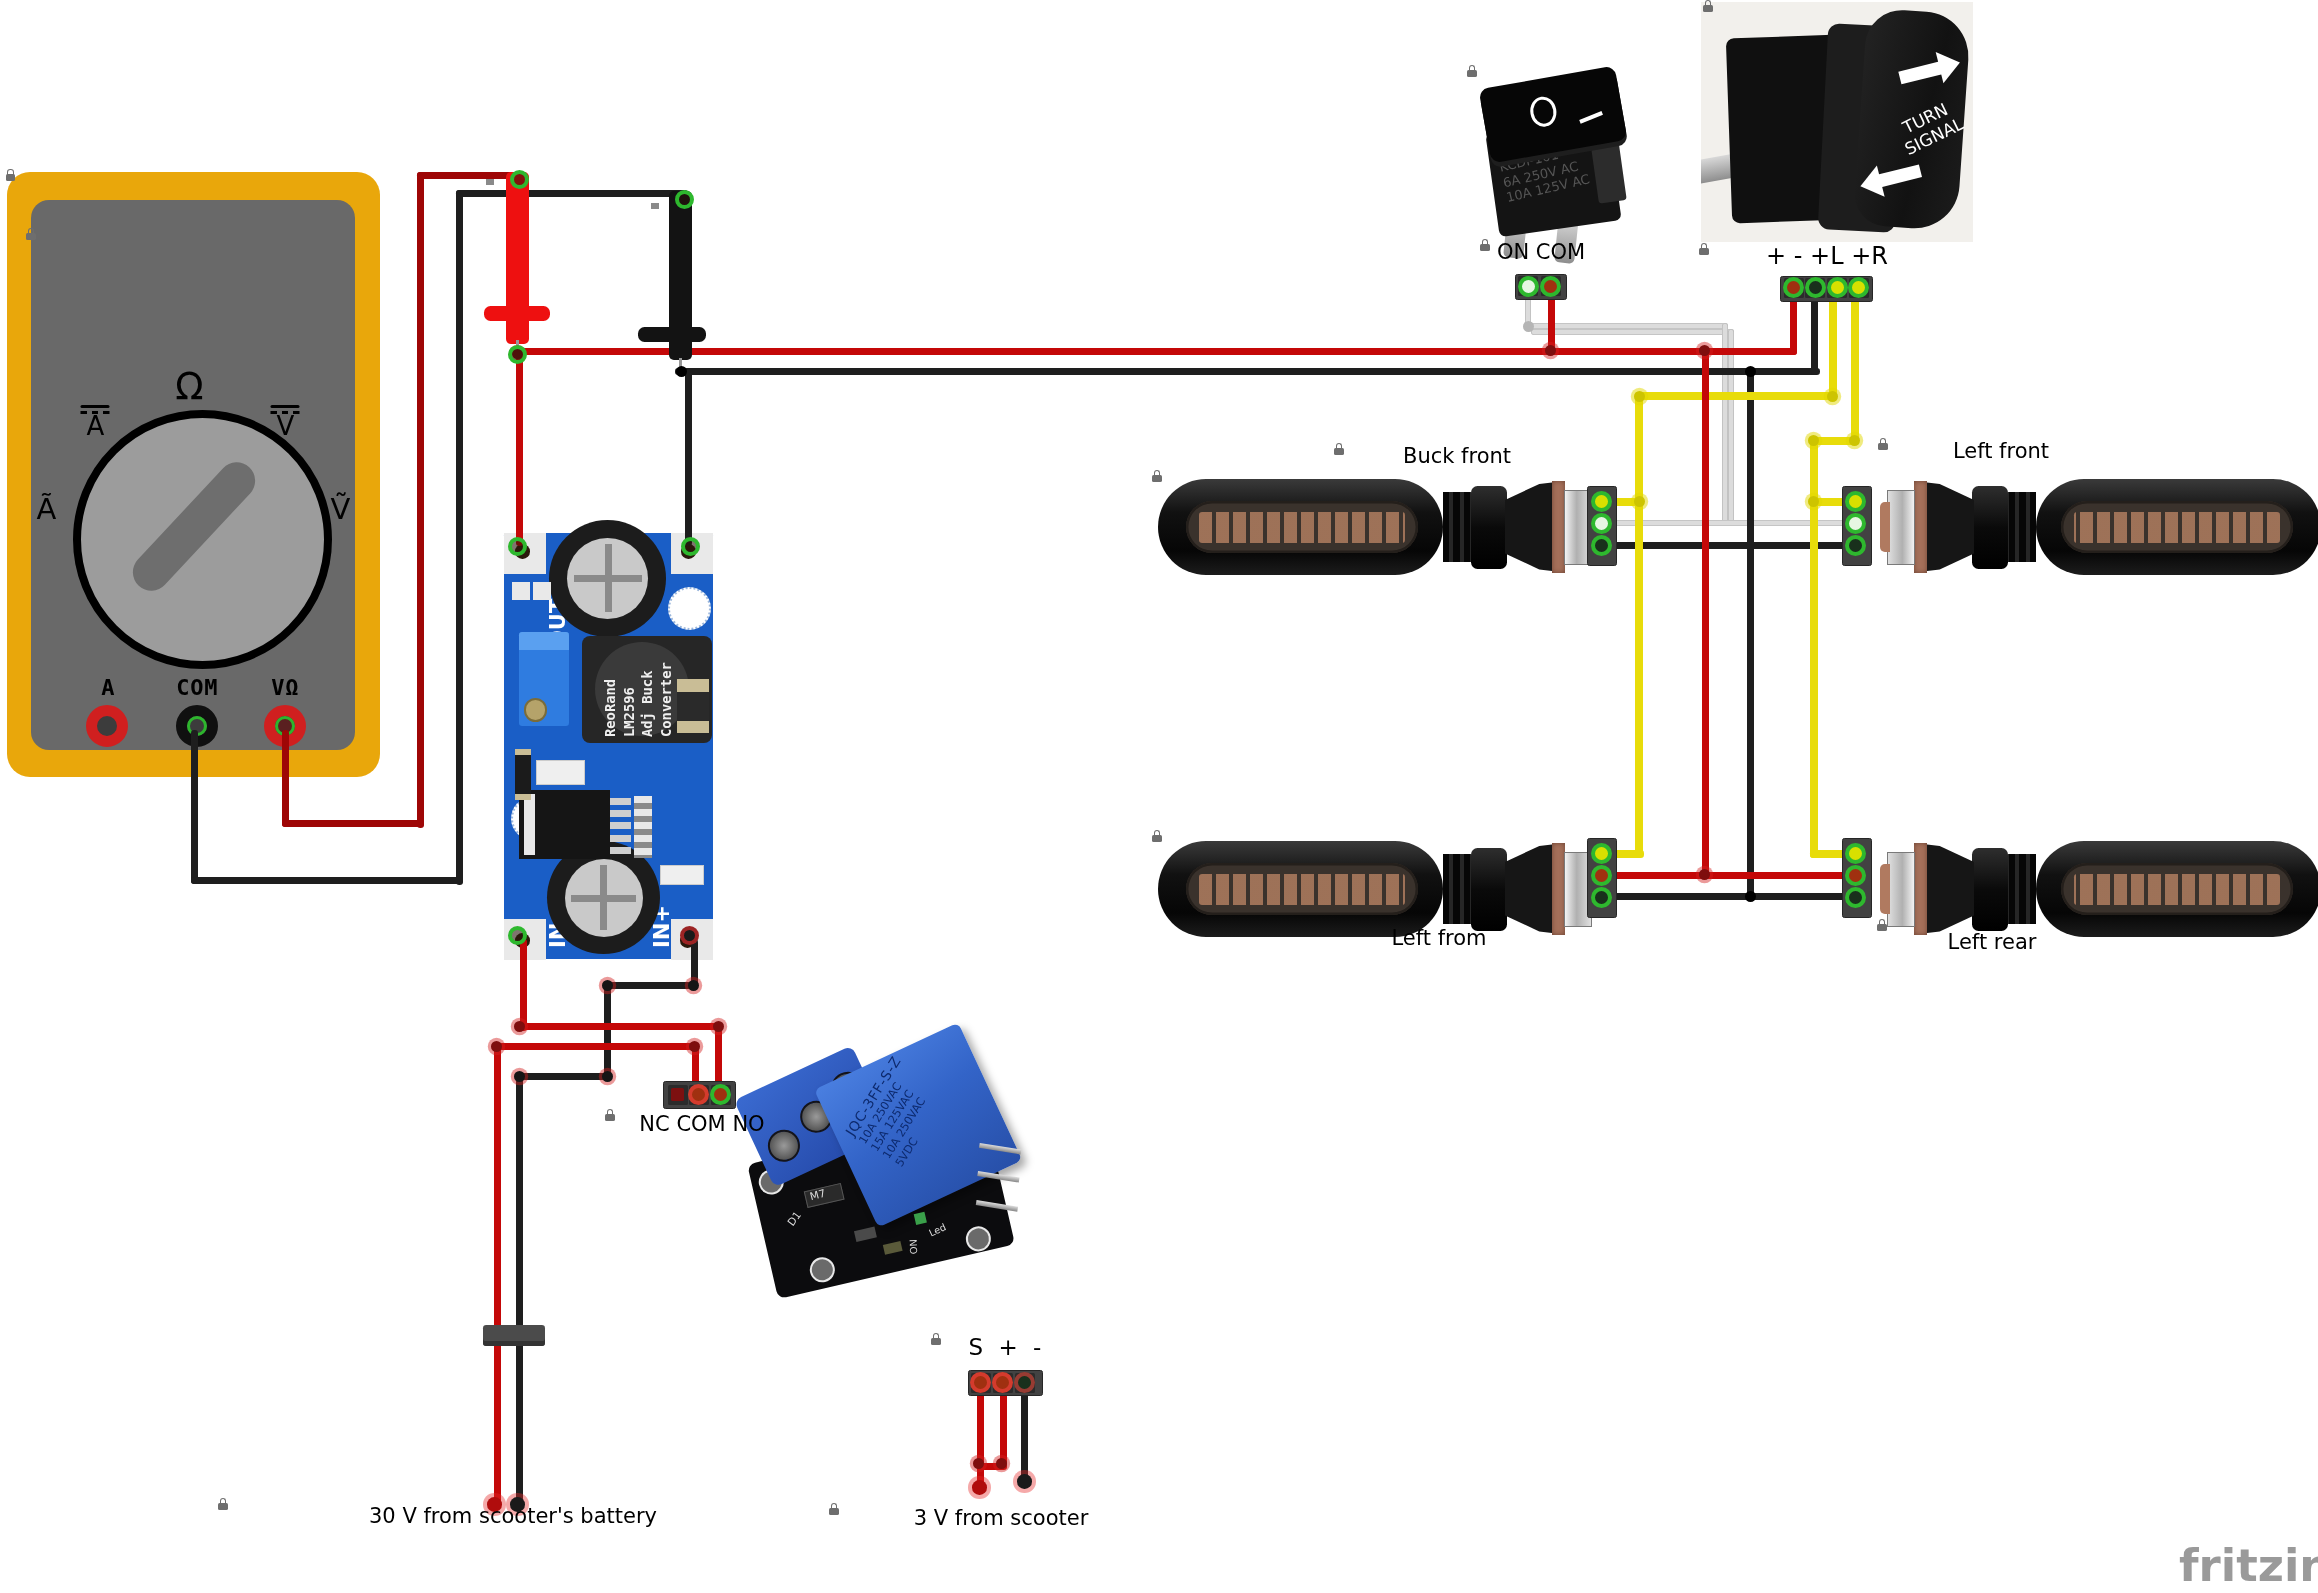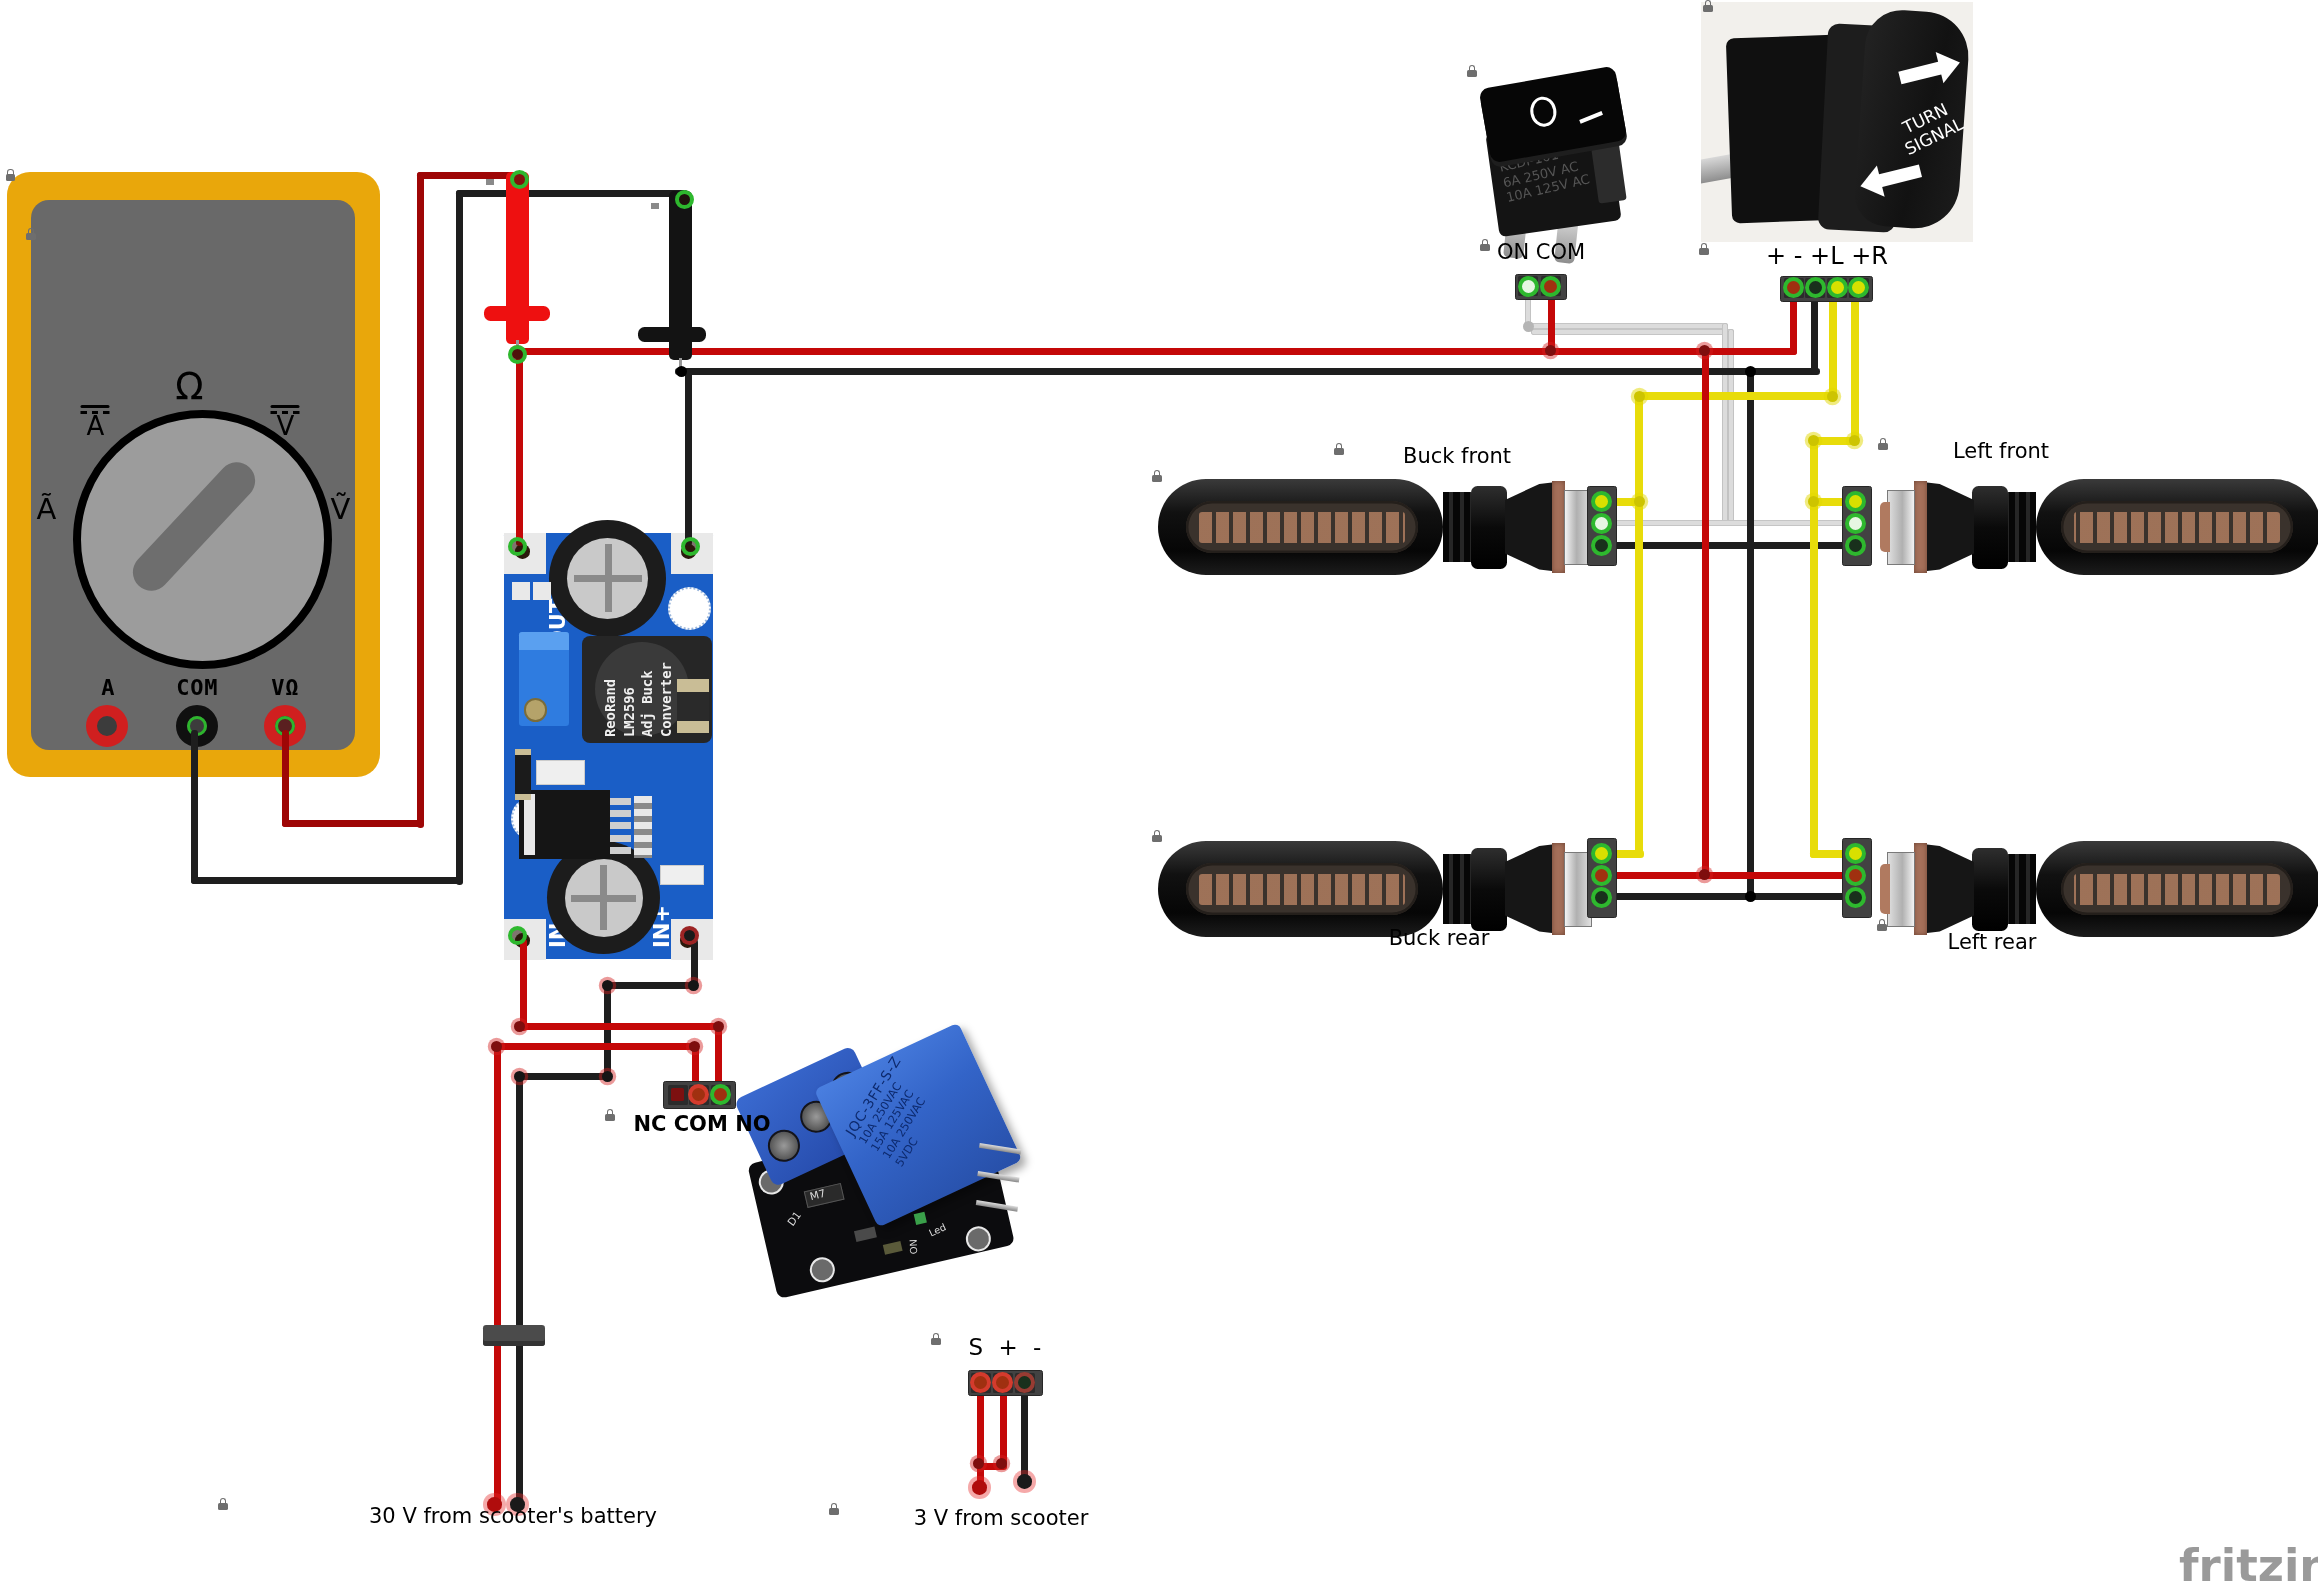--- a/index.html
+++ b/index.html
@@ -457,23 +457,23 @@
   <div class="slot" style="left:993px;top:1373px;"></div>
   <div class="slot" style="left:1015px;top:1373px;"></div>
   <div class="pin p-red p-halo" style="left:970px;top:1372px;"></div>
   <div class="pin p-red p-halo" style="left:992px;top:1372px;"></div>
   <div class="pin p-blk p-halo" style="left:1014px;top:1372px;"></div>
 
   <div class="lbl" style="left:1541px;top:240px;">ON COM</div>
   <div class="lbl" style="left:1827px;top:242px;font-size:24px;">+ - +L +R</div>
   <div class="lbl" style="left:1457px;top:444px;">Buck front</div>
   <div class="lbl" style="left:2001px;top:439px;">Left front</div>
-  <div class="lbl" style="left:1439px;top:926px;">Buck rear</div>
+  <div class="lbl" style="left:1439px;top:926px;">Left from</div>
   <div class="lbl" style="left:1992px;top:930px;">Left rear</div>
-  <div class="lbl" style="left:702px;top:1112px;font-weight:bold;">NC COM NO</div>
+  <div class="lbl" style="left:702px;top:1112px;">NC COM NO</div>
   <div class="lbl" style="left:1005px;top:1334px;font-size:23px;word-spacing:8px;">S + -</div>
   <div class="lbl" style="left:513px;top:1504px;">30 V from scooter's battery</div>
   <div class="lbl" style="left:1001px;top:1506px;">3 V from scooter</div>
   <div class="logo">fritzing</div>
 
   <div class="lock" style="left:5.7px;top:174px;"></div>
   <div class="lock" style="left:26px;top:233px;"></div>
   <div class="lock" style="left:1467px;top:70px;"></div>
   <div class="lock" style="left:1480px;top:244px;"></div>
   <div class="lock" style="left:1703px;top:4.9px;"></div>

